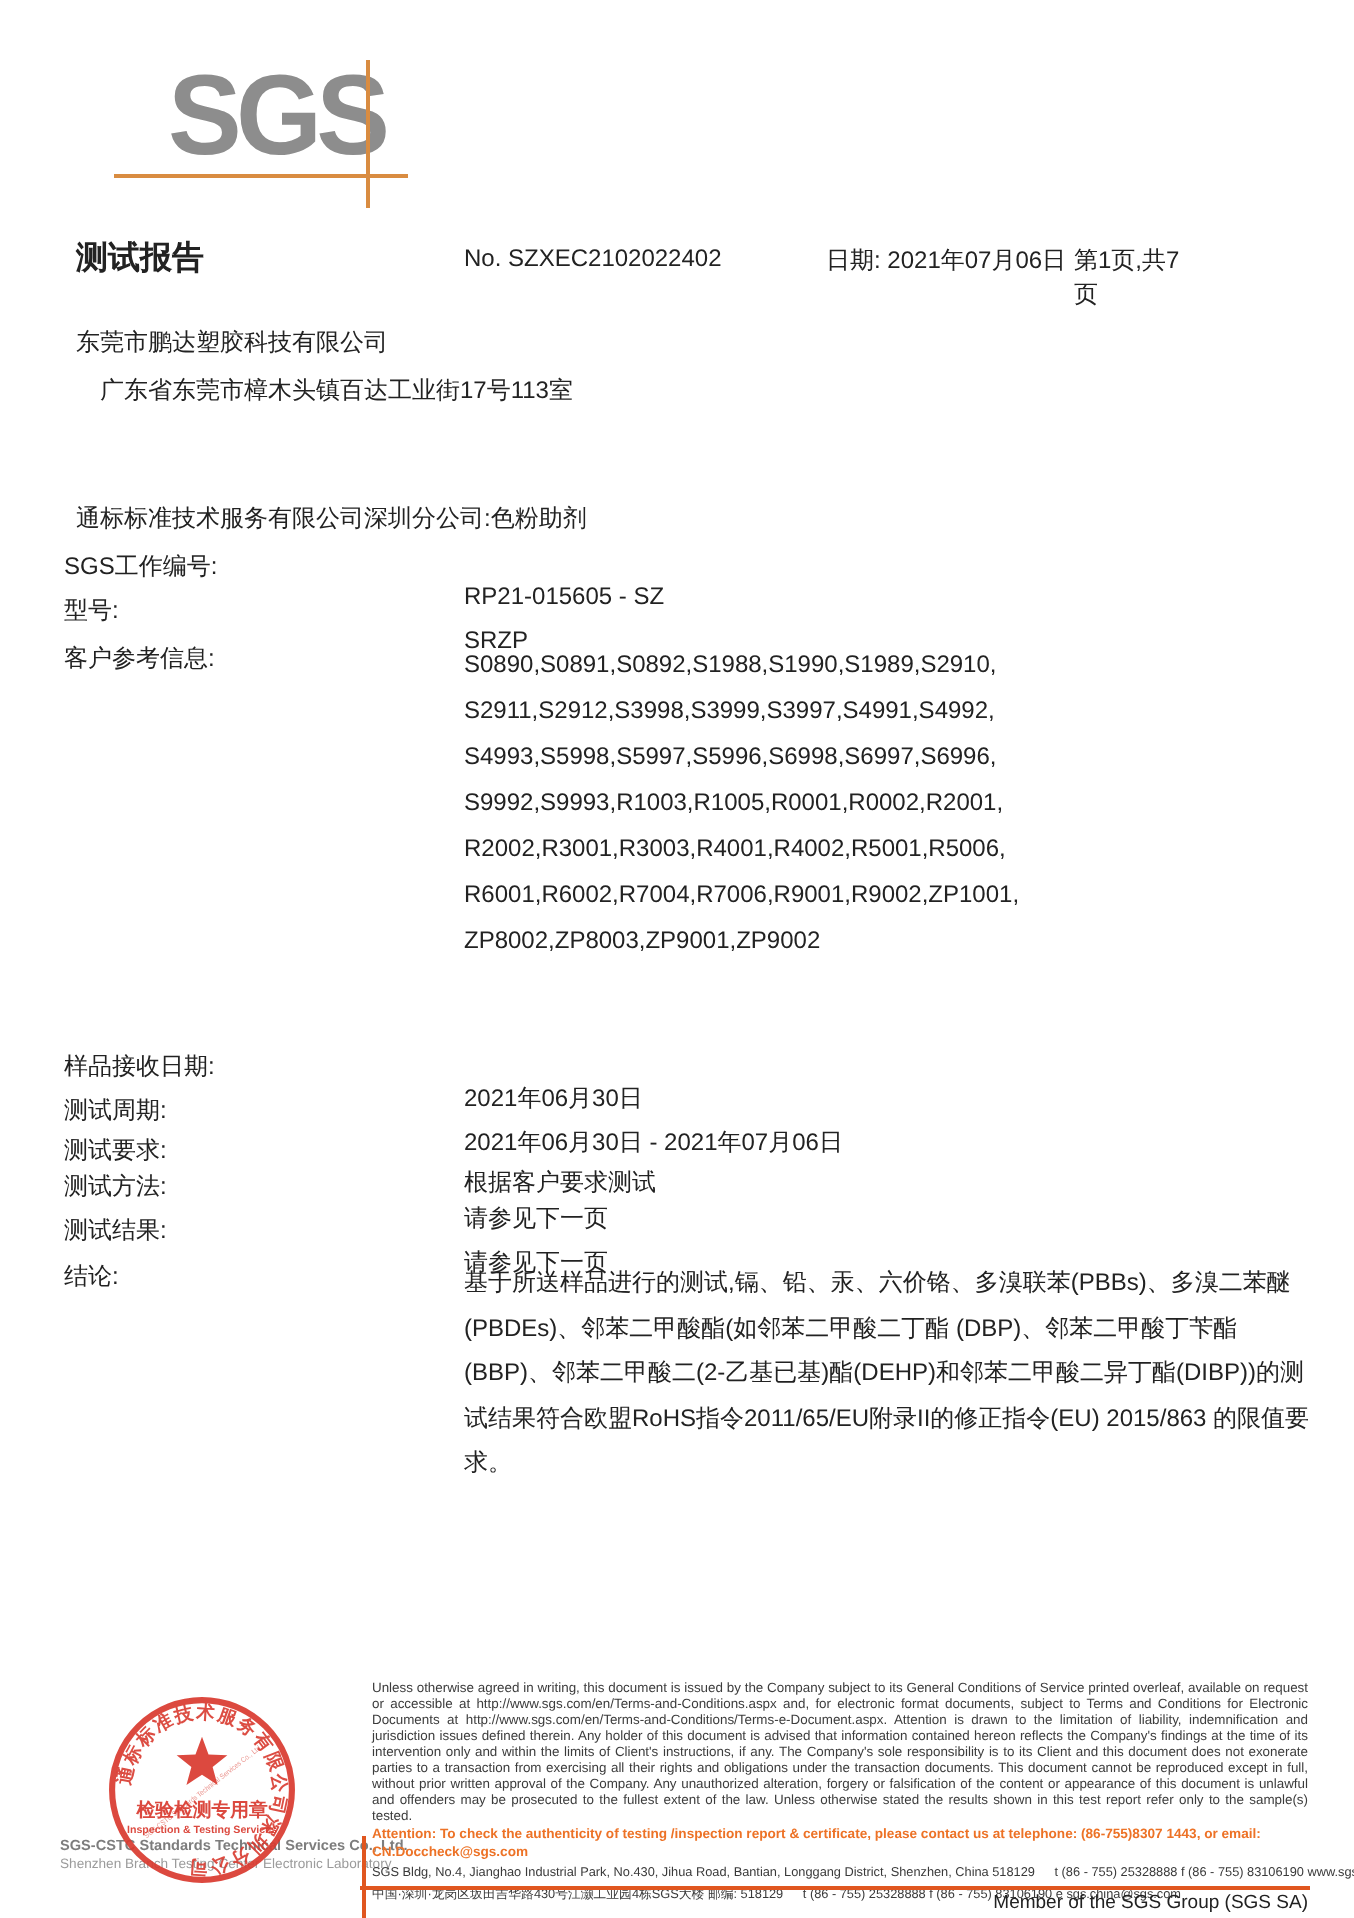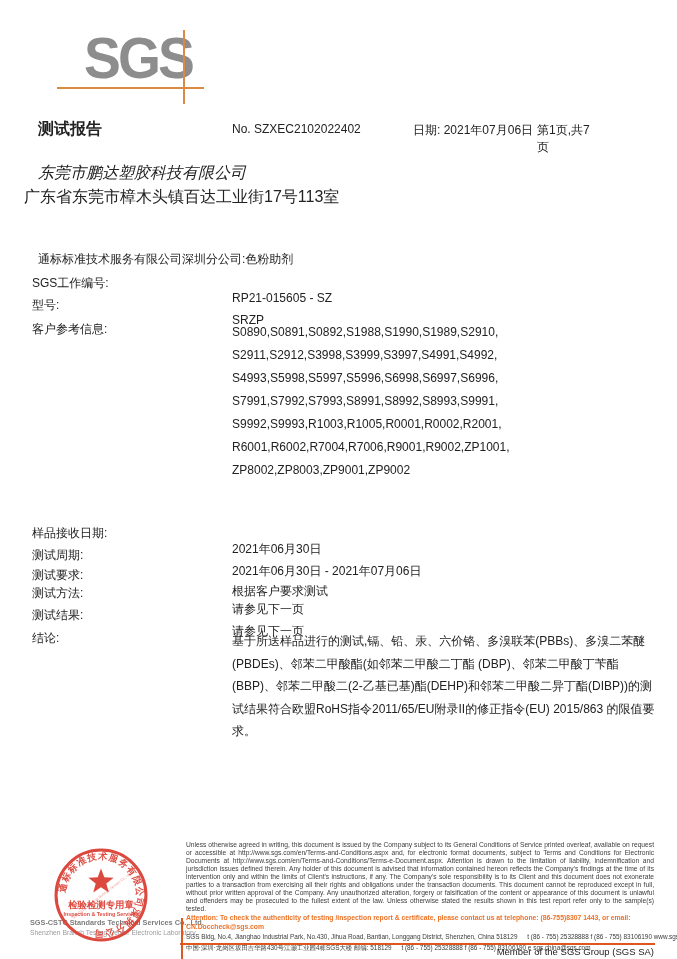--- a/index.html
+++ b/index.html
@@ -14,22 +14,22 @@
   }
   .logo-hline{position:absolute;left:57px;top:87px;width:147px;height:2px;background:#d98c41;}
   .logo-vline{position:absolute;left:183px;top:30px;width:2px;height:74px;background:#d98c41;}
   
   .title-row{position:absolute;left:0;top:119px;width:599px;height:20px;}
   .report-title{position:absolute;left:38px;top:0;font-size:16px;font-weight:bold;}
   .report-no{position:absolute;left:232px;top:3px;font-size:12px;}
   .report-date{position:absolute;left:413px;top:3px;font-size:12px;}
   .report-page{position:absolute;left:537px;top:3px;font-size:12px;}
   
-  .company{position:absolute;left:38px;top:163px;font-size:16px;font-style:italic;}
-  .comp-addr{position:absolute;left:24px;top:187px;font-size:16px;}
+  .company{position:absolute;left:38px;top:163px;font-size:12px;}
+  .comp-addr{position:absolute;left:50px;top:187px;font-size:12px;}
   .statement{position:absolute;left:38px;top:251px;font-size:12px;}
   
   .row{position:absolute;left:0;width:677px;font-size:12px;}
   .lbl{position:absolute;left:32px;top:0;}
   .val{position:absolute;left:232px;top:16px;}
   .ref-lines{position:absolute;left:232px;top:321px;width:420px;font-size:12px;line-height:23px;}
   .concl{position:absolute;left:232px;top:630px;width:425px;font-size:12px;line-height:22.5px;}
   
   .footer-right{position:absolute;left:186px;top:841px;width:468px;}
   .legal{font-size:6.7px;line-height:8.05px;text-align:justify;color:#3c3c3c;margin:0;}
@@ -74,22 +74,22 @@
     <div class="lbl">型号:</div>
     <div class="val">SRZP</div>
   </div>
   <div class="row" style="top:321px">
     <div class="lbl">客户参考信息:</div>
   </div>
   <div class="ref-lines">
     <div>S0890,S0891,S0892,S1988,S1990,S1989,S2910,</div>
     <div>S2911,S2912,S3998,S3999,S3997,S4991,S4992,</div>
     <div>S4993,S5998,S5997,S5996,S6998,S6997,S6996,</div>
-    <div>S7991,S7992,S7993,S8991,S8992,S8993,S9991,</div>
     <div>S9992,S9993,R1003,R1005,R0001,R0002,R2001,</div>
+    <div>R2002,R3001,R3003,R4001,R4002,R5001,R5006,</div>
     <div>R6001,R6002,R7004,R7006,R9001,R9002,ZP1001,</div>
     <div>ZP8002,ZP8003,ZP9001,ZP9002</div>
   </div>
   <div class="row" style="top:525px">
     <div class="lbl">样品接收日期:</div>
     <div class="val">2021年06月30日</div>
   </div>
   <div class="row" style="top:547px">
     <div class="lbl">测试周期:</div>
     <div class="val">2021年06月30日 - 2021年07月06日</div>

